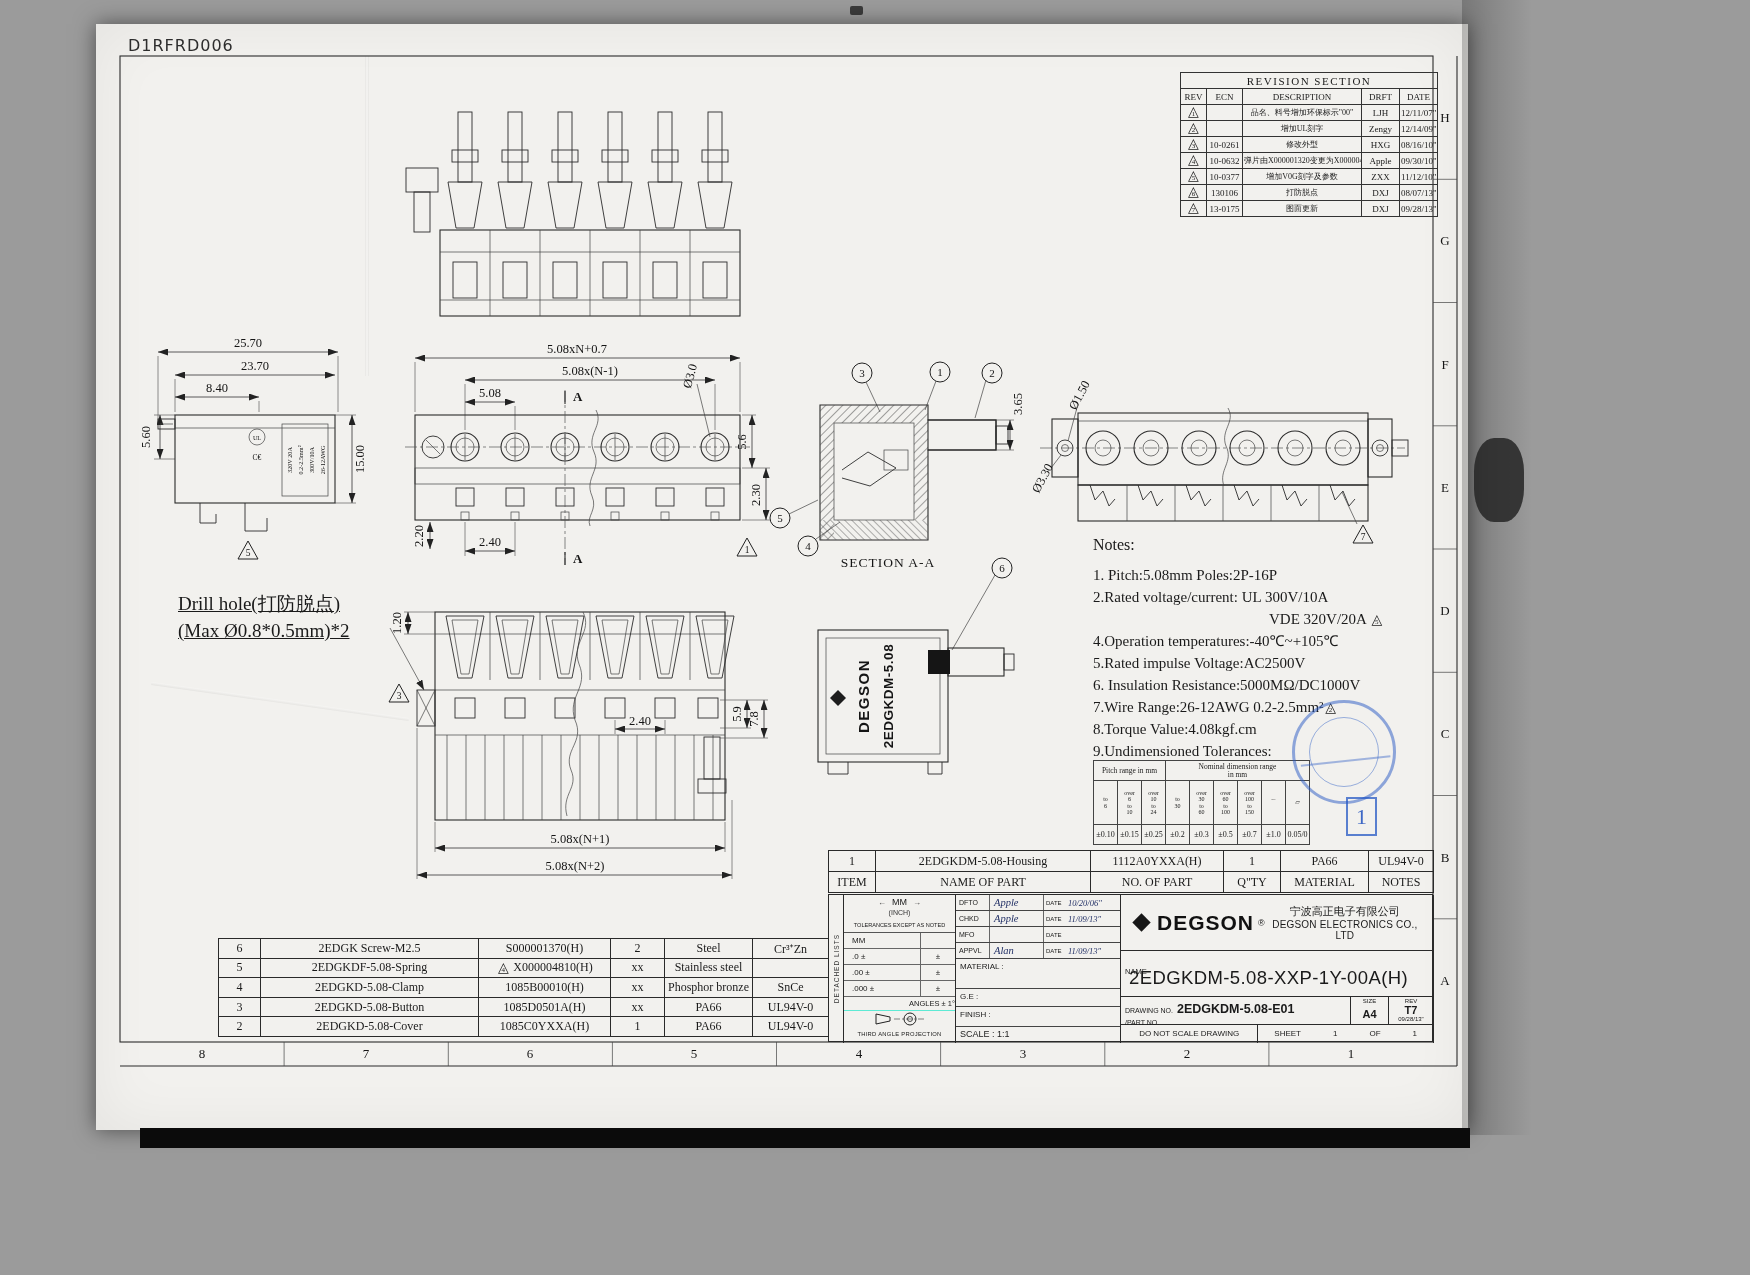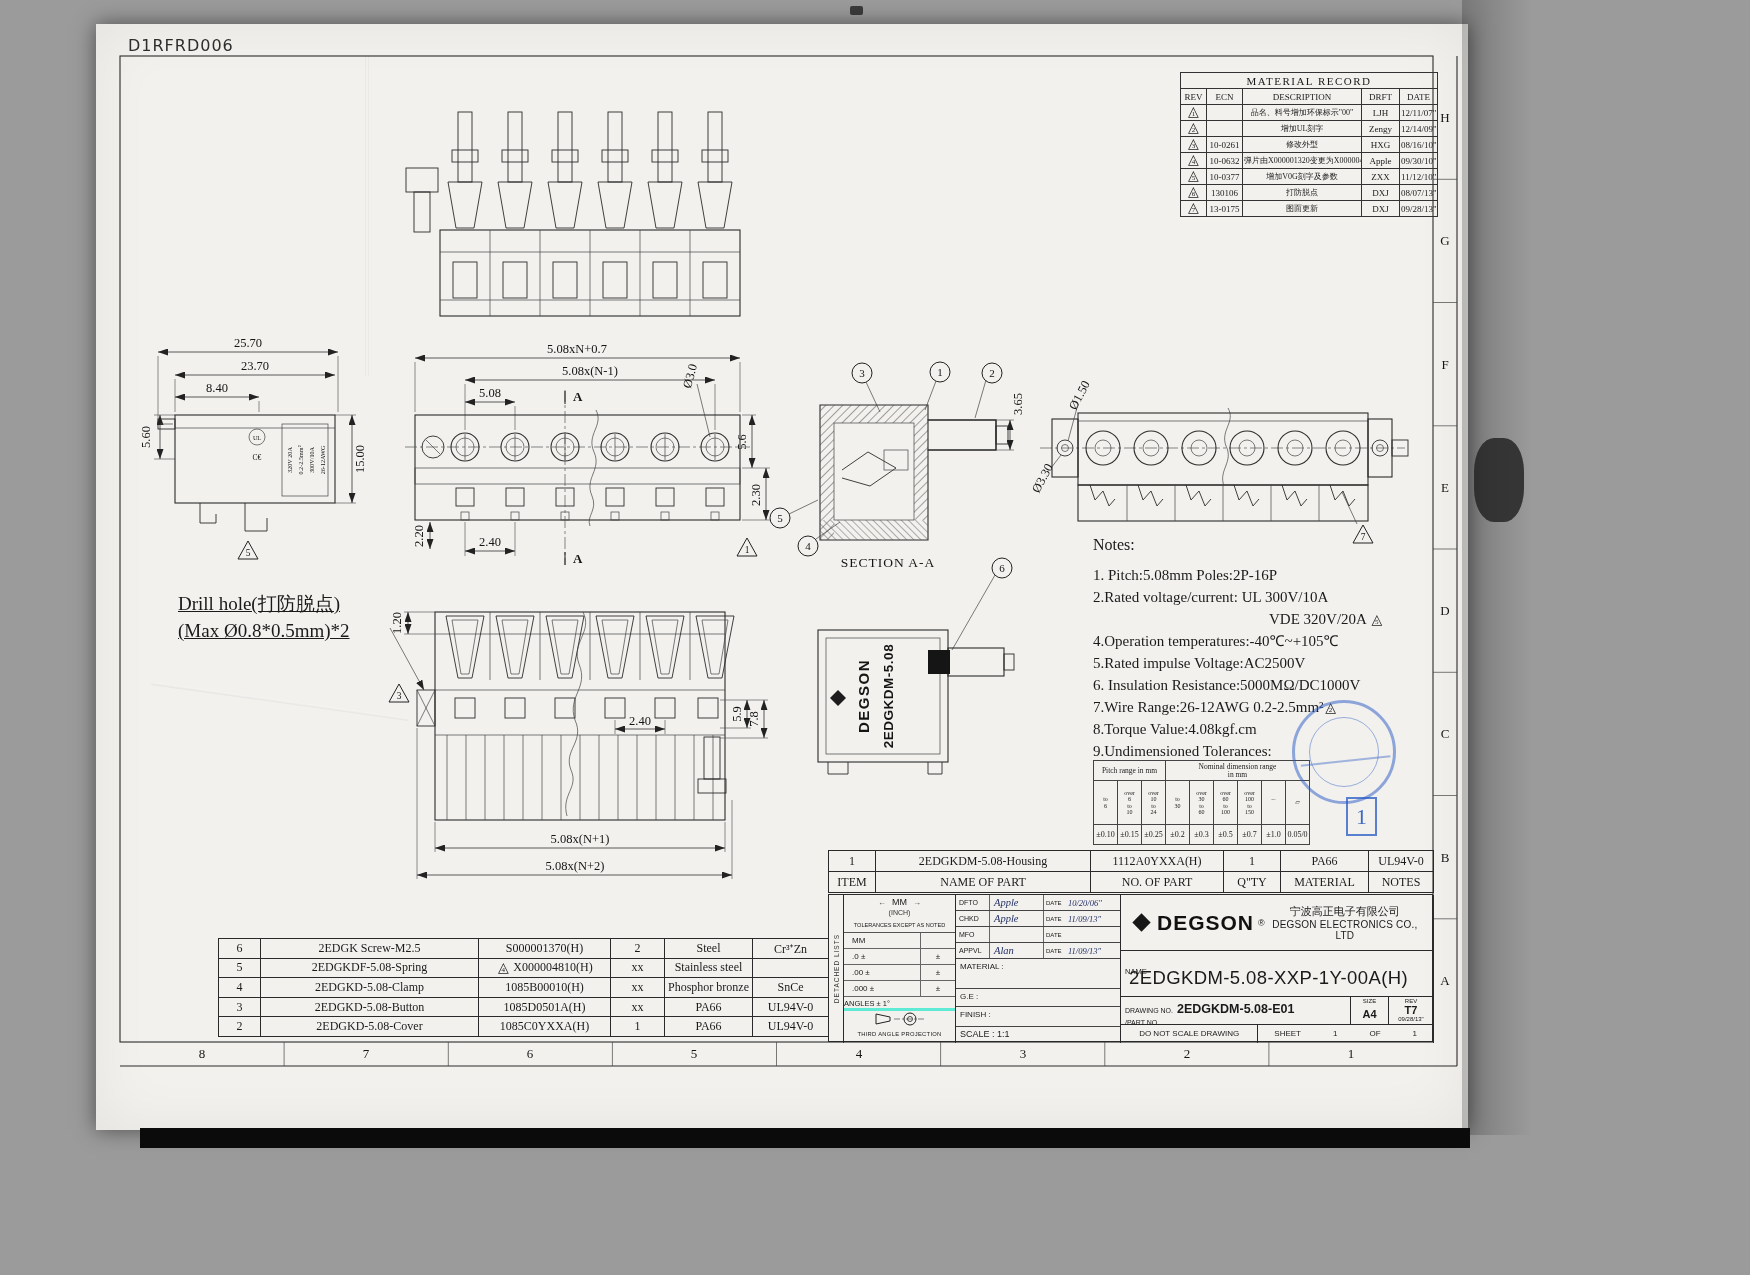--- a/index.html
+++ b/index.html
@@ -76,21 +76,21 @@
 .tolbox{left:15px;width:112px}
 .mmrow{height:14px;text-align:center;font-size:9px;padding-top:2px}
 .mmrow::before{content:"←";font-size:8px;margin-right:6px;color:#444}
 .mmrow::after{content:"→";font-size:8px;margin-left:6px;color:#444}
 .inchrow{height:10px;text-align:center;font-size:7px;color:#333}
 .tolnote{height:14px;text-align:center;font-size:5.6px;padding-top:3px;border-bottom:1px solid #555}
 .tgrid{height:64px}
 .trow{display:flex;height:16px;border-bottom:1px solid #666;font-size:8px}
 .trow .tl{flex:1;padding:3px 0 0 8px;border-right:1px solid #666}
 .trow .tr{width:34px;text-align:center;padding-top:3px}
-.angles{height:14px;text-align:left;font-size:7.5px;padding-top:2px;border-bottom:3px solid #5eead4}
+.angles{height:14px;text-align:right;font-size:7.5px;padding-top:2px;border-bottom:1px solid #5eead4}
 .projrow{height:32px;text-align:center}
 .projrow .ptxt{font-size:5.8px;letter-spacing:.3px}
 .signbox{left:127px;width:165px;font-family:"Liberation Sans",sans-serif}
 .srow{display:flex;height:16px;border-bottom:1px solid #444;align-items:center}
 .srole{width:34px;font-size:7px;padding-left:3px;border-right:1px solid #666;height:100%;display:flex;align-items:center}
 .sname{flex:1;font-family:"Liberation Serif",serif;font-style:italic;font-size:10.5px;color:#223066;padding-left:4px;border-right:1px solid #666;height:100%;display:flex;align-items:center}
 .sdl{width:24px;font-size:6px;padding-left:2px}
 .sdv{width:52px;font-family:"Liberation Serif",serif;font-style:italic;font-size:8.5px;color:#223066}
 .mrow{height:30px;border-bottom:1px solid #444;font-size:8px;padding:3px 0 0 4px}
 .grow{height:18px;border-bottom:1px solid #444;font-size:8px;padding:3px 0 0 4px}
@@ -470,21 +470,21 @@
 <table class="rev-table">
   <colgroup>
       <col style="width:26px">
       <col style="width:36px">
       <col style="width:119px">
       <col style="width:38px">
       <col style="width:38px">
     </colgroup>
   <tbody>
       <tr>
-        <td colspan="5" class="title">MATERIAL RECORD</td>
+        <td colspan="5" class="title">REVISION SECTION</td>
       </tr>
   <tr>
     <td>REV</td>
     <td>ECN</td>
     <td>DESCRIPTION</td>
     <td>DRFT</td>
     <td>DATE</td>
   </tr>
   <tr>
         <td><span class="tri"><i>1</i></span></td>

